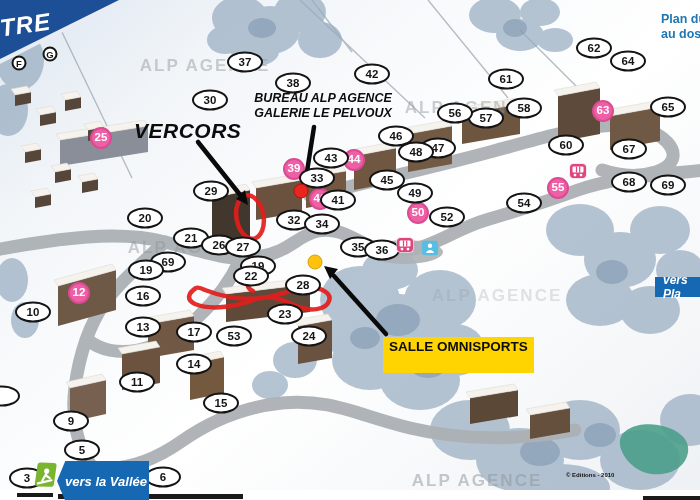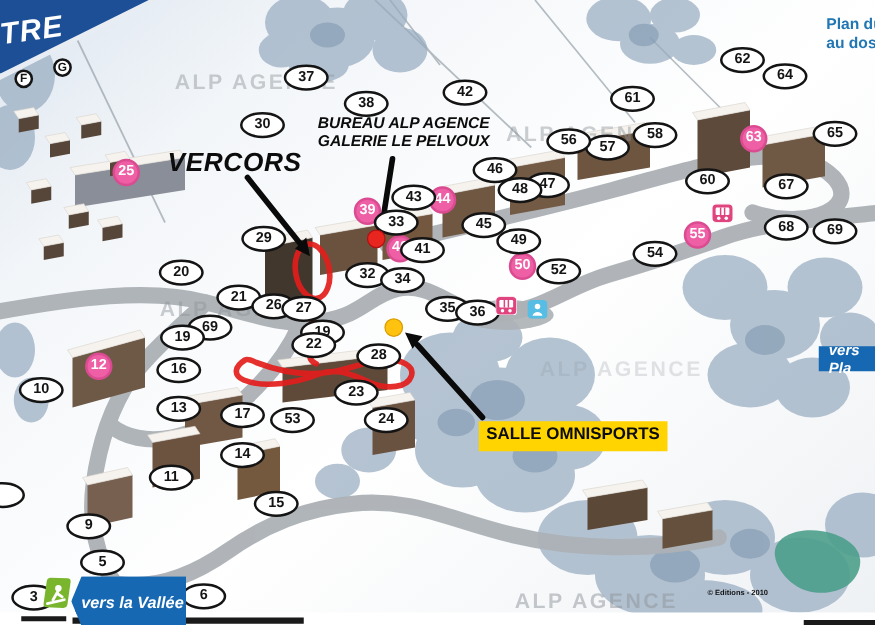--- a/index.html
+++ b/index.html
@@ -15,21 +15,21 @@
   .mk.p{width:22px;height:22px;background:#ee5fa5;border:2px solid #da4b92;color:#fff;font-size:11.5px;}
   .mk.l{width:15px;height:15px;background:#fff;border:2px solid #141414;color:#141414;font-size:9.5px;}
   
   .wm{position:absolute;transform:translate(-50%,-50%);font-weight:bold;font-size:17px;
       letter-spacing:2px;color:#8f959b;white-space:nowrap;}
   
   .lbl{position:absolute;color:#0c0c0c;white-space:nowrap;}
   #vercors{left:134px;top:119px;font-size:21px;font-weight:800;font-style:italic;letter-spacing:.5px;}
   #bureau{left:250px;top:91px;width:146px;font-size:12.5px;font-weight:bold;font-style:italic;
           text-align:center;line-height:15px;white-space:normal;}
-  #salle{left:383px;top:337px;background:#ffd400;padding:2px 6px 7px;font-size:13.5px;font-weight:bold;}
+  #salle{left:383px;top:337px;background:#ffd400;padding:2px 6px 19px;font-size:13.5px;font-weight:bold;}
   .bluebanner{position:absolute;background:#1668b2;color:#fff;font-weight:bold;font-style:italic;
       display:flex;align-items:center;}
   #versvallee{left:57px;top:461px;width:92px;height:40px;font-size:13px;justify-content:center;
       clip-path:polygon(0 50%,9% 0,100% 0,100% 100%,9% 100%);padding-left:6px;}
   #verspla{left:655px;top:277px;width:50px;height:20px;font-size:12px;padding-left:8px;}
   #plannote{position:absolute;left:661px;top:12px;color:#2077b4;font-weight:bold;
       font-size:12.5px;line-height:15px;white-space:nowrap;}
   
   #ribbonW{position:absolute;left:0;top:0;width:126px;height:64px;background:#e8edf3;
       clip-path:polygon(0 0,126px 0,0 64px);}

